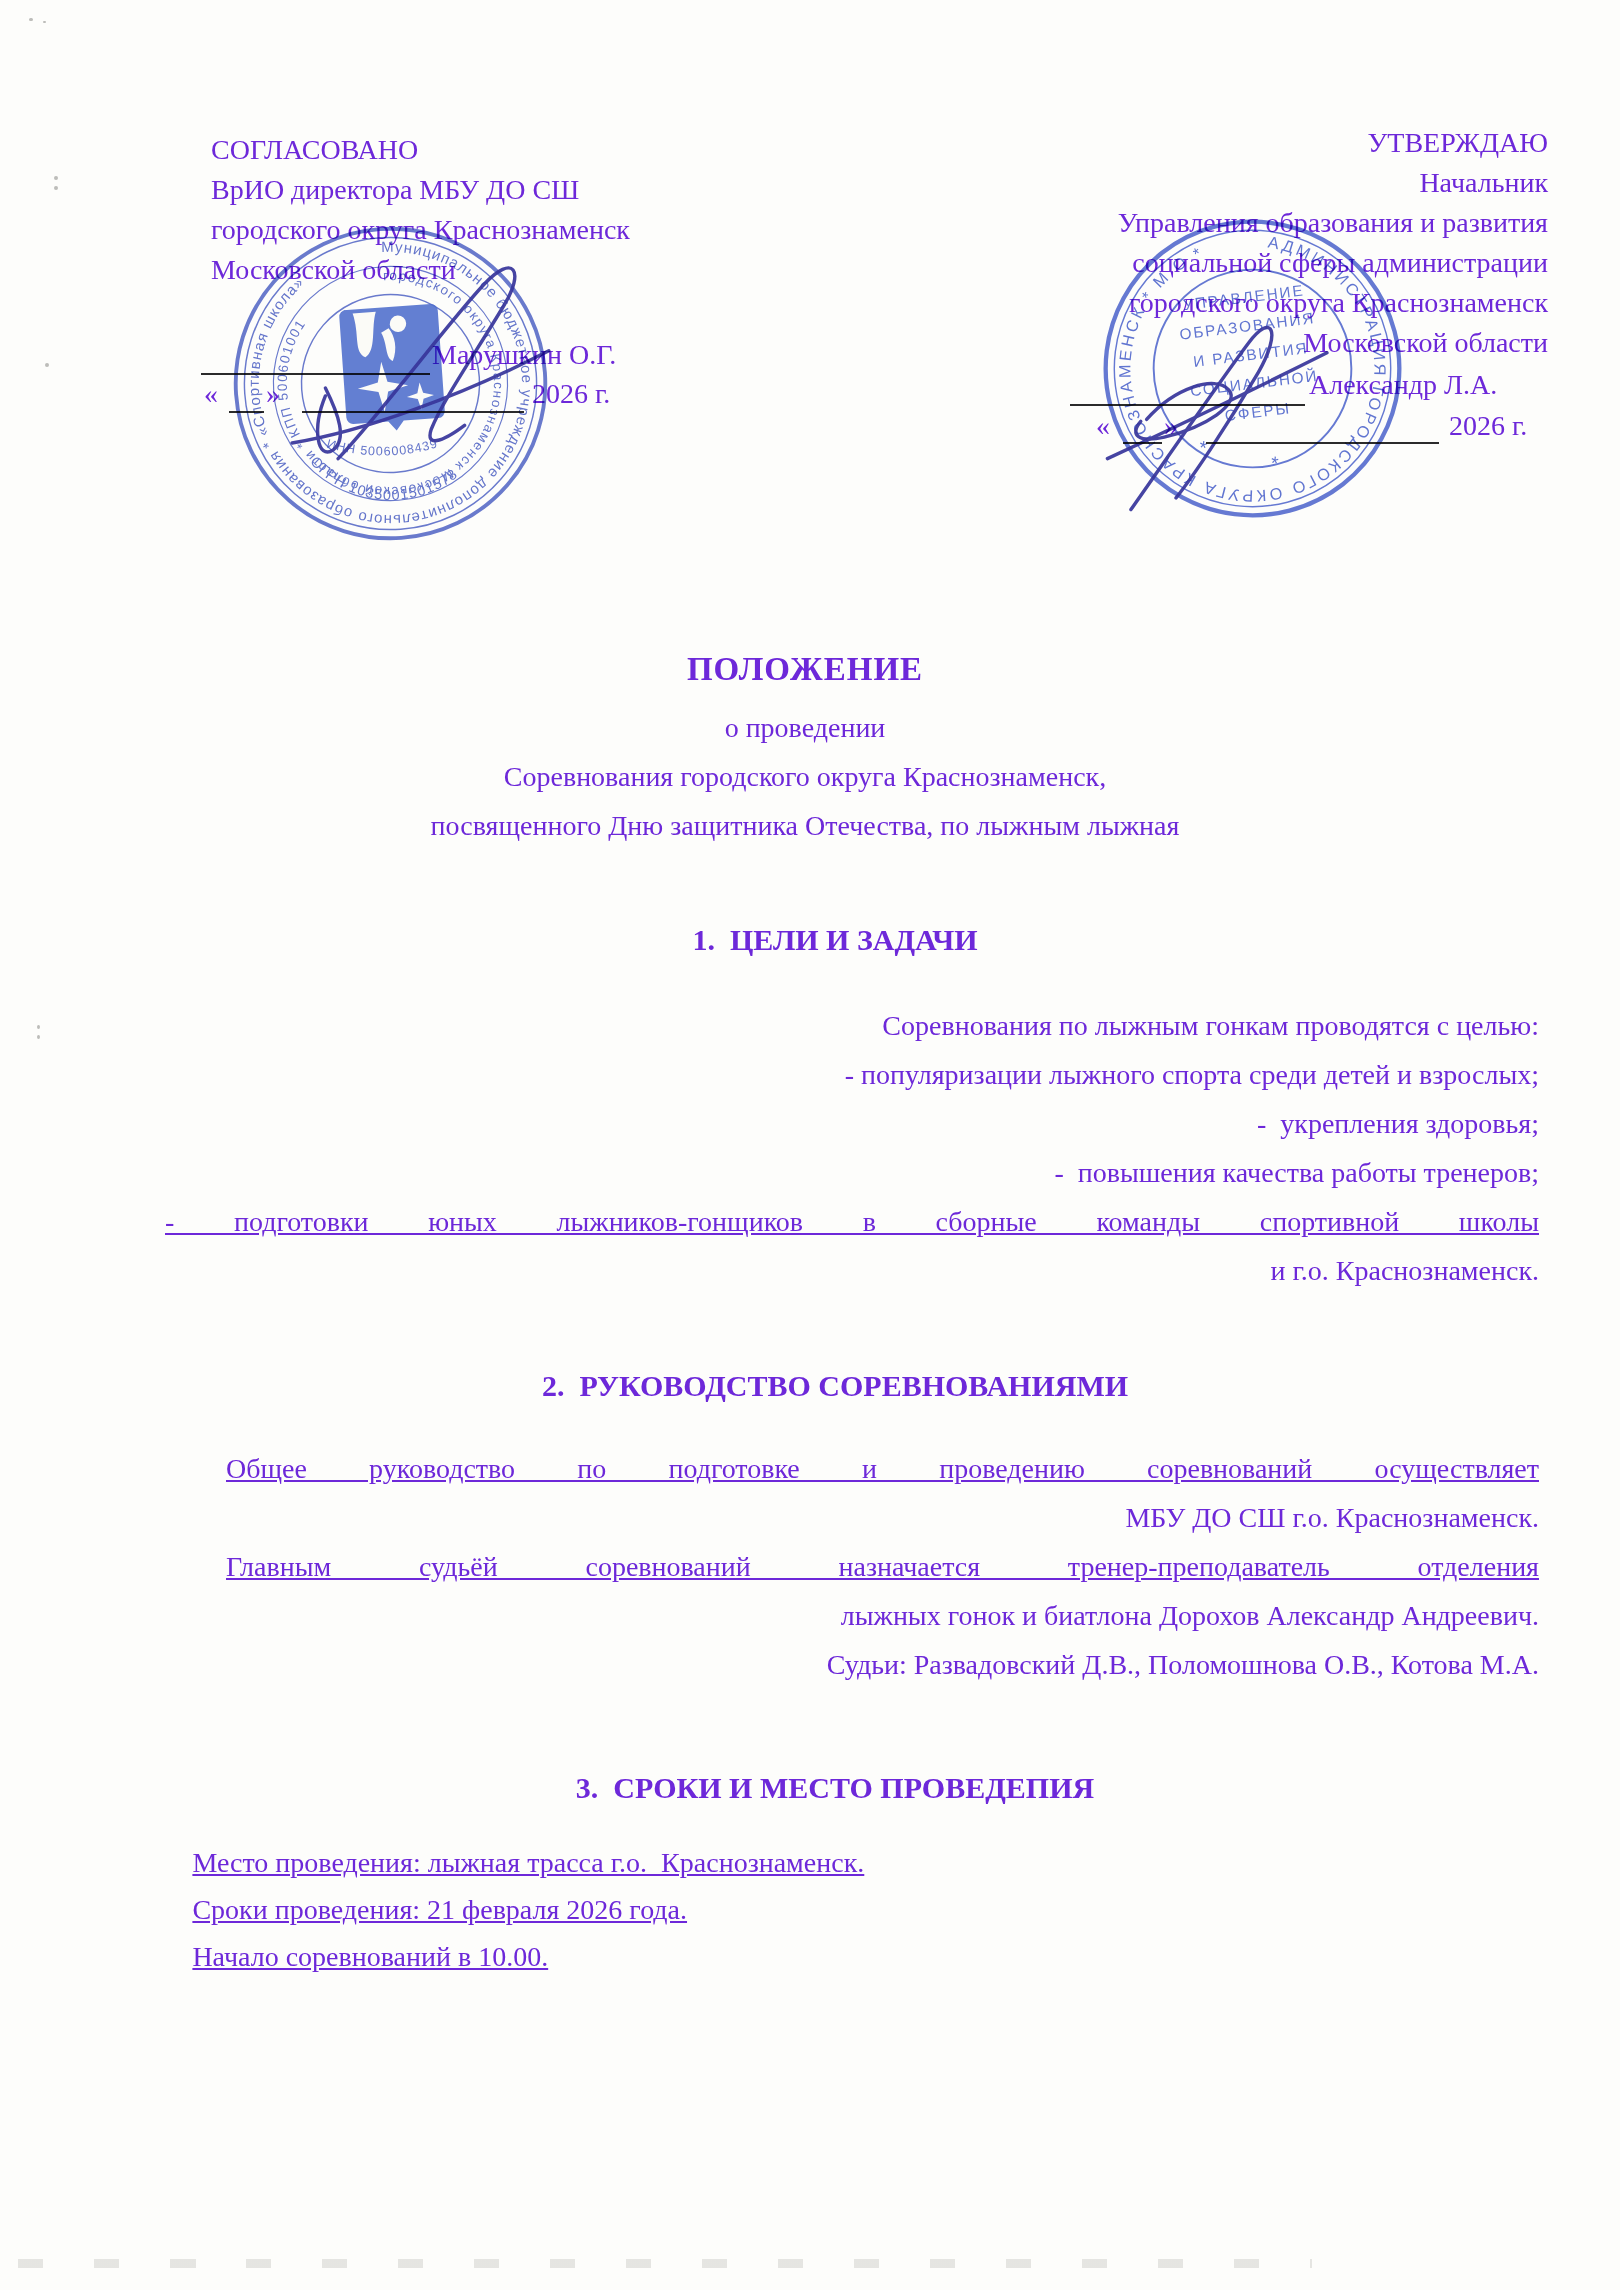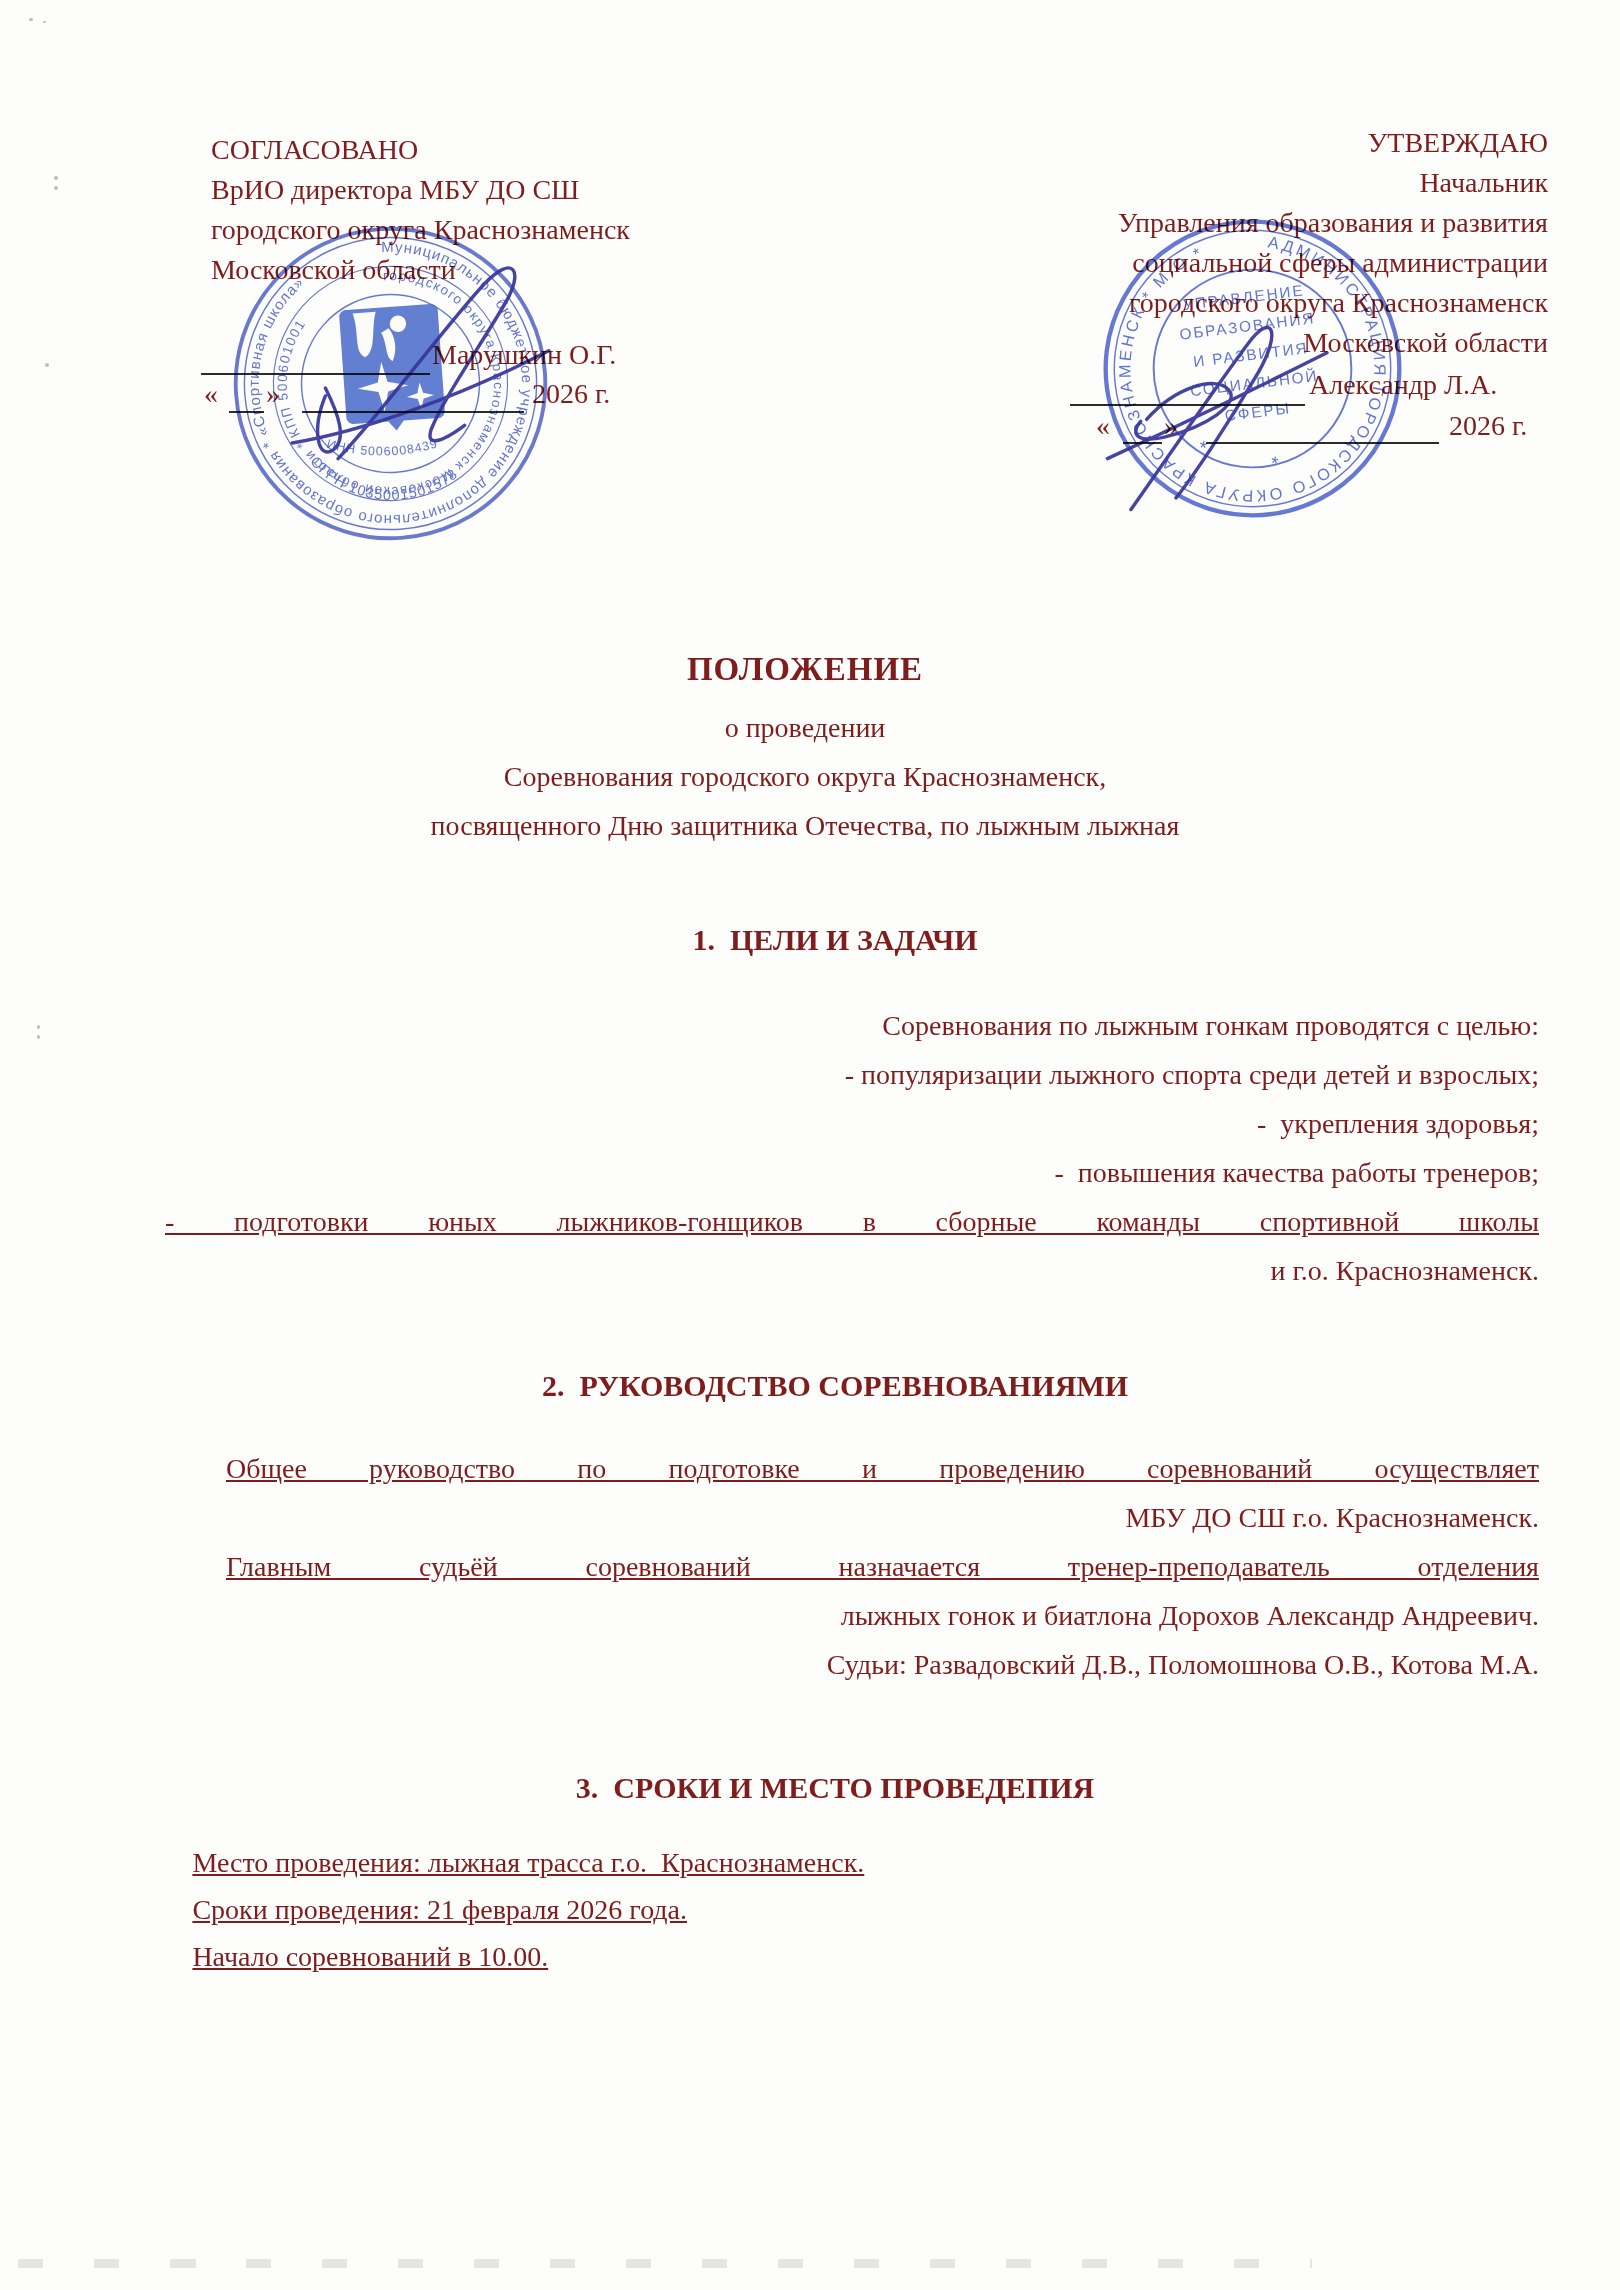--- a/index.html
+++ b/index.html
@@ -1,18 +1,18 @@
 <!DOCTYPE html>
 <html><head>
 <meta charset="utf-8">
 <style>
   html,body{margin:0;padding:0;}
   .page{
     position:relative;width:1620px;height:2291px;background:#fdfdfb;overflow:hidden;
-    font-family:"Liberation Serif","DejaVu Serif",serif;color:#7f1d1d;
+    font-family:"Liberation Serif","DejaVu Serif",serif;color:#6d28d9;
   }
   .hdr-left{position:absolute;left:211px;top:130px;width:588px;font-size:28px;line-height:40px;text-align:left;}
   .hdr-right{position:absolute;right:72px;top:123px;width:647px;font-size:28px;line-height:40px;text-align:right;}
   .rule{position:absolute;height:0;border-bottom:2px solid #2b2b2b;}
   .sigtxt{position:absolute;font-size:28px;white-space:nowrap;}
   .title-block{position:absolute;left:0;top:651px;width:1610px;text-align:center;}
   .title-main{font-size:33px;font-weight:bold;letter-spacing:1px;height:61px;}
   .title-sub{font-size:28px;height:49px;}
   .content{position:absolute;left:165px;width:1374px;font-size:28px;}
   .shead{position:absolute;left:148px;width:1374px;text-align:center;font-weight:bold;font-size:30px;}

